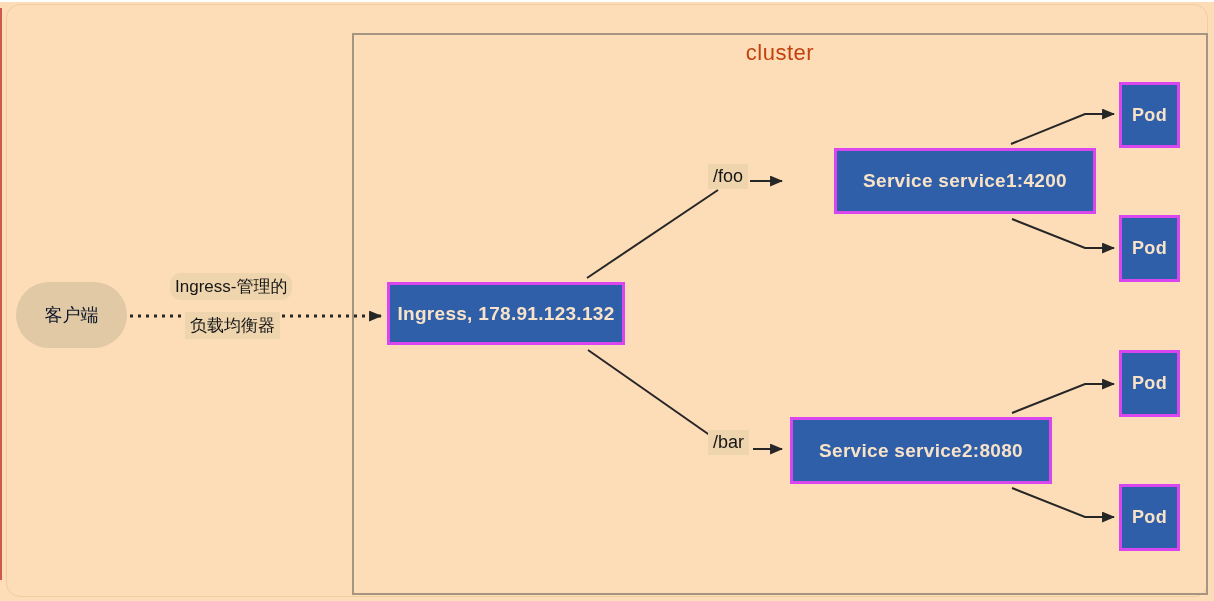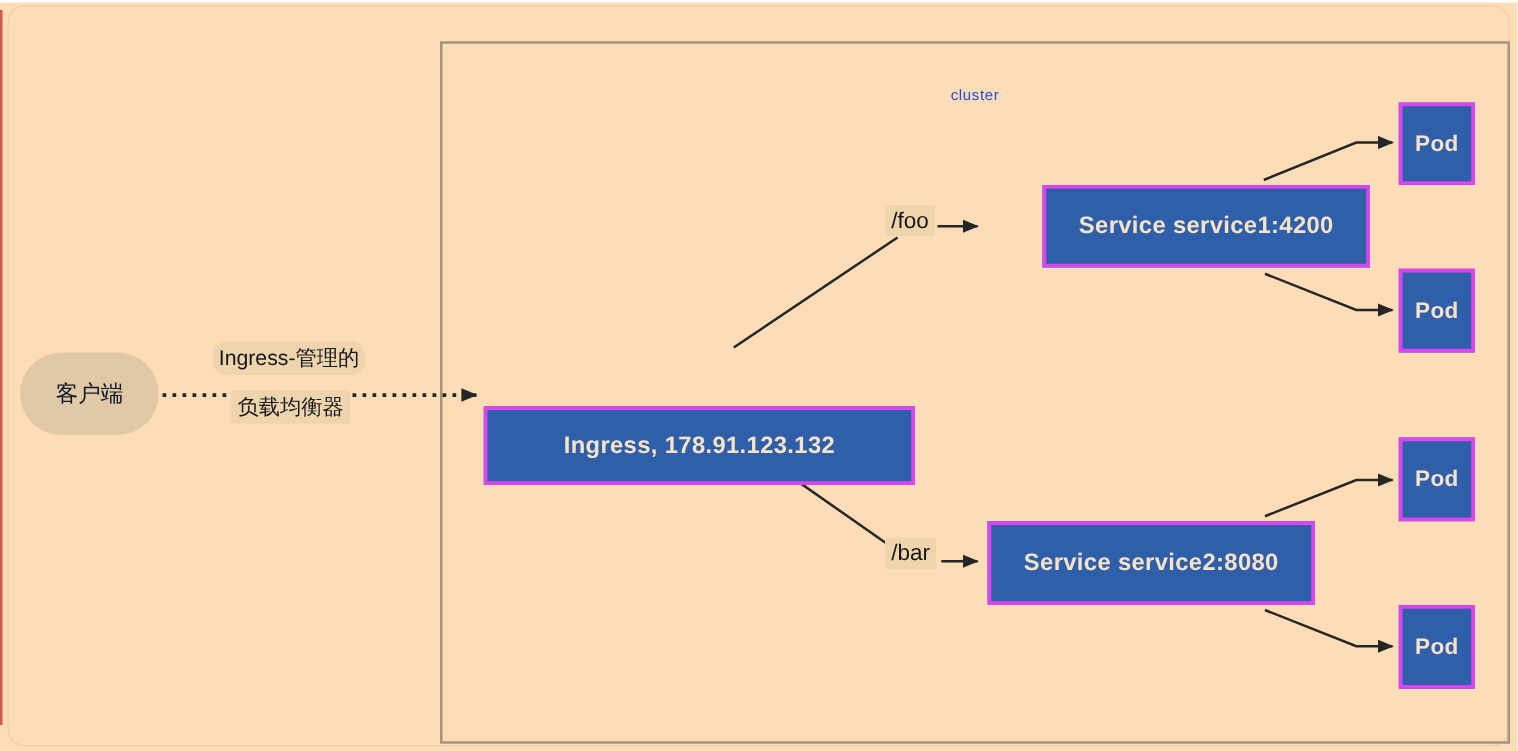--- a/index.html
+++ b/index.html
@@ -16,30 +16,30 @@
     border:1px solid #efcda1;border-radius:14px;
   }
   .left-accent{position:absolute;left:0;top:8px;width:2px;height:572px;background:#cf5a4c;}
   svg.wires{position:absolute;left:0;top:0;z-index:3;}
   .cluster{
     position:absolute;left:352px;top:33px;width:852px;height:558px;
     border:2px solid #a59580;z-index:2;
   }
   .cluster-label{
     position:absolute;top:5px;left:0;right:0;text-align:center;
-    color:#1d4ed8;font-size:12px;letter-spacing:0.5px;margin-top:29px;
+    color:#c2410c;font-size:22px;letter-spacing:0.5px;
   }
   .node{
     position:absolute;z-index:4;
     background:#2f5fa8;border:3px solid #d946ef;
     color:#f8e3c9;font-weight:bold;letter-spacing:0.3px;
     display:flex;align-items:center;justify-content:center;
     box-sizing:border-box;font-size:19px;
   }
-  .ingress-node{left:387px;top:282px;width:345px;height:63px;margin-top:43px;}
+  .ingress-node{left:387px;top:282px;width:238px;height:63px;}
   .service1-node{left:790px;top:148px;width:262px;height:66px;margin-left:44px;}
   .service2-node{left:790px;top:417px;width:262px;height:67px;}
   .pod{width:61px;left:1119px;font-size:18px;}
   .pod1{top:82px;height:66px;}
   .pod2{top:215px;height:67px;}
   .pod3{top:350px;height:67px;}
   .pod4{top:484px;height:67px;}
   .client-pill{
     position:absolute;left:16px;top:282px;width:111px;height:66px;
     background:#e0c9a4;border-radius:33px;z-index:4;

